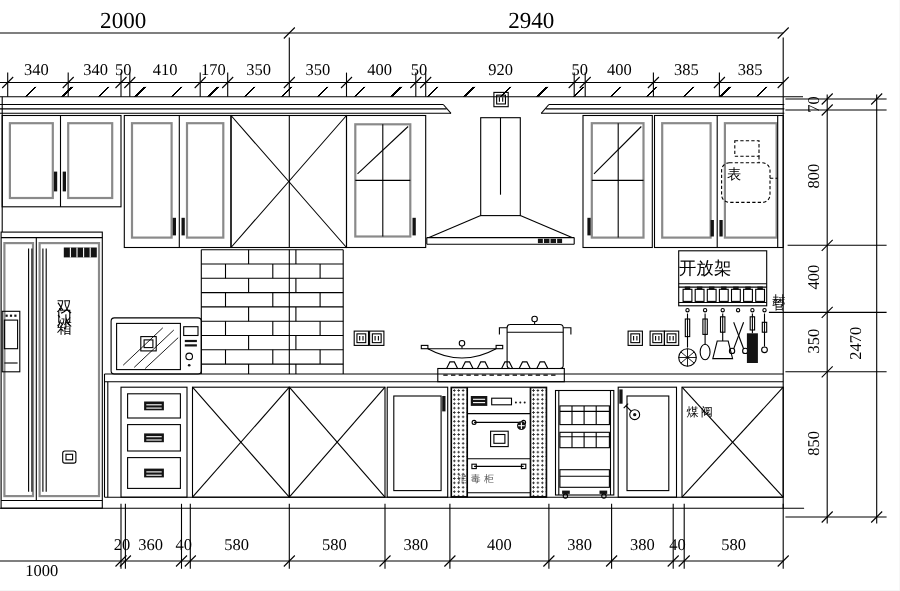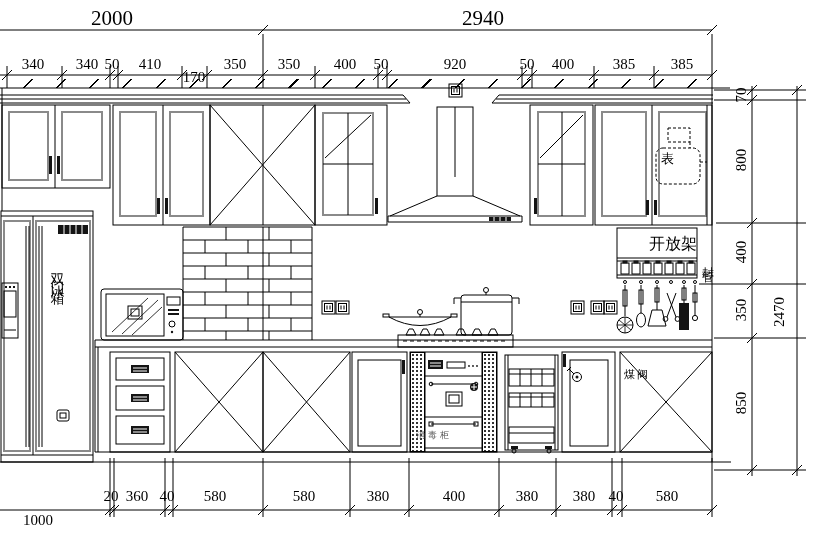--- a/index.html
+++ b/index.html
@@ -520,21 +520,21 @@
     </g>
   </svg>
 
   <span class="lbl big" style="left:112px;top:8px;">2000</span>
   <span class="lbl big" style="left:483px;top:8px;text-align:center;">2940</span>
 
   <span class="lbl" style="left:33px;top:57px;">340</span>
   <span class="lbl" style="left:87px;top:57px;">340</span>
   <span class="lbl" style="left:112px;top:57px;">50</span>
   <span class="lbl" style="left:150px;top:57px;">410</span>
-  <span class="lbl" style="left:194px;top:70px;text-align:center;">170</span>
+  <span class="lbl" style="left:194px;top:57px;text-align:center;">170</span>
   <span class="lbl" style="left:235px;top:57px;">350</span>
   <span class="lbl" style="left:289px;top:57px;">350</span>
   <span class="lbl" style="left:345px;top:57px;">400</span>
   <span class="lbl" style="left:381px;top:57px;">50</span>
   <span class="lbl" style="left:455px;top:57px;">920</span>
   <span class="lbl" style="left:527px;top:57px;">50</span>
   <span class="lbl" style="left:563px;top:57px;">400</span>
   <span class="lbl" style="left:624px;top:57px;">385</span>
   <span class="lbl" style="left:682px;top:57px;">385</span>
 
@@ -552,18 +552,18 @@
   <span class="lbl" style="left:667px;top:489px;">580</span>
 
   <span class="vlbl" style="left:741px;top:95px;">70</span>
   <span class="vlbl" style="left:741px;top:160px;">800</span>
   <span class="vlbl" style="left:741px;top:252px;">400</span>
   <span class="vlbl" style="left:741px;top:310px;">350</span>
   <span class="vlbl" style="left:741px;top:403px;">850</span>
   <span class="vlbl" style="left:779px;top:312px;">2470</span>
 
   <div class="cjk vert" style="left:49px;top:262px;font-size:14px;letter-spacing:6px;">双门冰箱</div>
-  <div class="cjk" style="left:617px;top:234px;width:80px;text-align:right;font-size:16px;">开放架</div>
+  <div class="cjk" style="left:617px;top:234px;width:80px;text-align:left;font-size:16px;">开放架</div>
   <div class="cjk vert" style="left:699px;top:257px;font-size:12px;letter-spacing:4px;">封管</div>
   <div class="cjk" style="left:661px;top:150px;font-size:13px;">表</div>
   <div class="cjk" style="left:416px;top:429px;font-size:9px;color:#555;letter-spacing:3px;">消毒柜</div>
   <div class="cjk" style="left:583px;top:367px;font-size:11px;letter-spacing:2px;margin-left:41px;">煤阀</div>
 </div>
 
 </body></html>

